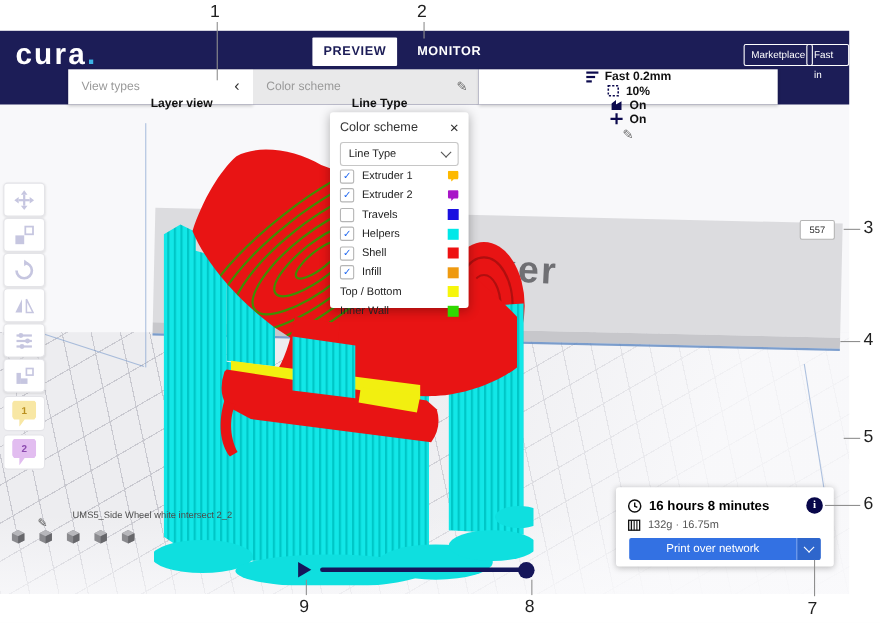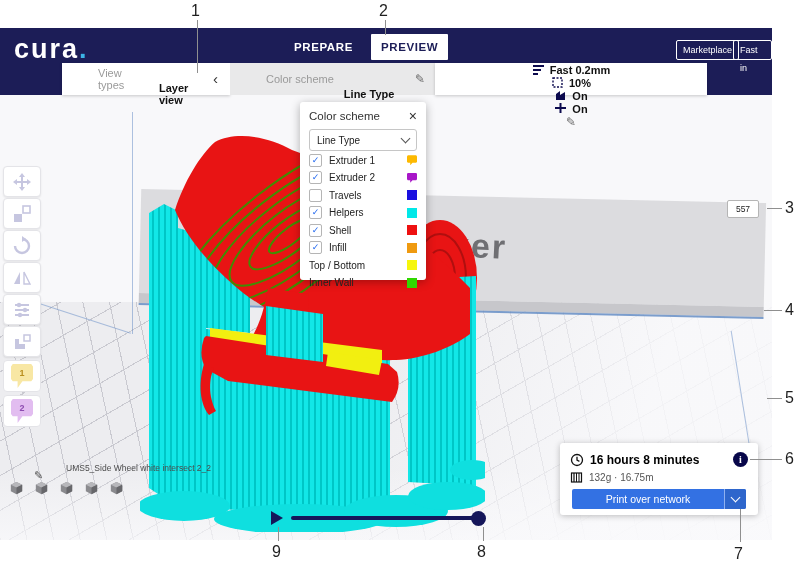--- a/index.html
+++ b/index.html
@@ -13,21 +13,21 @@
   #logo{position:absolute;left:14px;top:6px;font-size:27px;font-weight:bold;color:#fff;letter-spacing:2px;}
   #logo .dot{color:#3cb4e6;}
   #tabs{position:absolute;left:284px;top:5px;height:28px;display:flex;align-items:center;gap:8px;}
   .tab{color:#fff;font-size:11.5px;font-weight:bold;letter-spacing:.6px;padding:7px 10px;cursor:pointer;}
   .tab.active{background:#fff;color:#1c1d57;border-radius:1px;}
   .hbtn{position:absolute;top:12px;height:20px;line-height:18px;border:1px solid #fff;border-radius:2px;
         color:#fff;font-size:9px;padding:0 6px;box-sizing:border-box;}
   #btn-marketplace{left:676px;}
   #btn-signin{left:733px;}
   
-  .stage{position:absolute;top:63px;height:32px;z-index:22;display:flex;align-items:center;box-sizing:border-box;padding-left:24px;}
+  .stage{position:absolute;top:63px;height:32px;z-index:22;display:flex;align-items:center;box-sizing:border-box;}
   #panel-view{left:62px;width:168px;background:#fff;box-shadow:0 1px 3px rgba(0,0,0,.2);}
   #panel-scheme{left:230px;width:205px;background:#e9e9ea;}
   #panel-print{left:435px;width:272px;background:#fff;box-shadow:0 1px 3px rgba(0,0,0,.2);flex-direction:column;}
   .stage .lbl{color:#9a9a9a;font-size:11px;margin-left:12px;}
   .stage .val{color:#111;font-size:11px;font-weight:bold;margin-left:10px;margin-top:29px;}
   .stage .chev-l{margin-left:auto;margin-right:12px;color:#333;font-size:15px;line-height:10px;}
   .stage .pencil{color:#666;font-size:12px;}
   #panel-scheme .pencil{margin-left:auto;margin-right:10px;}
   .pitem{display:flex;align-items:center;gap:5px;font-size:11px;font-weight:bold;color:#111;}
   #panel-print{justify-content:space-between;padding:0 12px;}
@@ -161,22 +161,22 @@
     <path d="M70,200 L242,222 L242,238 L70,215 Z" fill="#f2ef10"></path>
     <path d="M64,210 Q58,228 66,241 L88,253 L252,274 Q262,260 257,244 L248,236 L66,208 Z" fill="#e81414"></path>
     <path d="M188,224 L242,232 L239,247 L186,238 Z" fill="#f2ef10"></path>
     <path d="M64,236 C58,256 60,276 69,287 L76,283 C68,268 69,250 74,240 Z" fill="#e81414"></path>
     <path d="M126,178 L183,186 L183,234 L126,227 Z" fill="url(#stripes)"></path>
   </svg>
 
   <div id="header">
     <div id="logo"><span>cura</span><span class="dot">.</span></div>
     <div id="tabs">
-      <span class="tab">PREPARE</span>
       <span class="tab active">PREVIEW</span>
+      <span class="tab">MONITOR</span>
     </div>
     <span class="hbtn" id="btn-marketplace">Marketplace</span>
     <span class="hbtn" id="btn-signin">Fast in</span>
   </div>
 
   <div class="stage" id="panel-view">
     <span class="lbl">View types</span>
     <span class="val">Layer view</span>
     <span class="chev-l">‹</span>
   </div>

